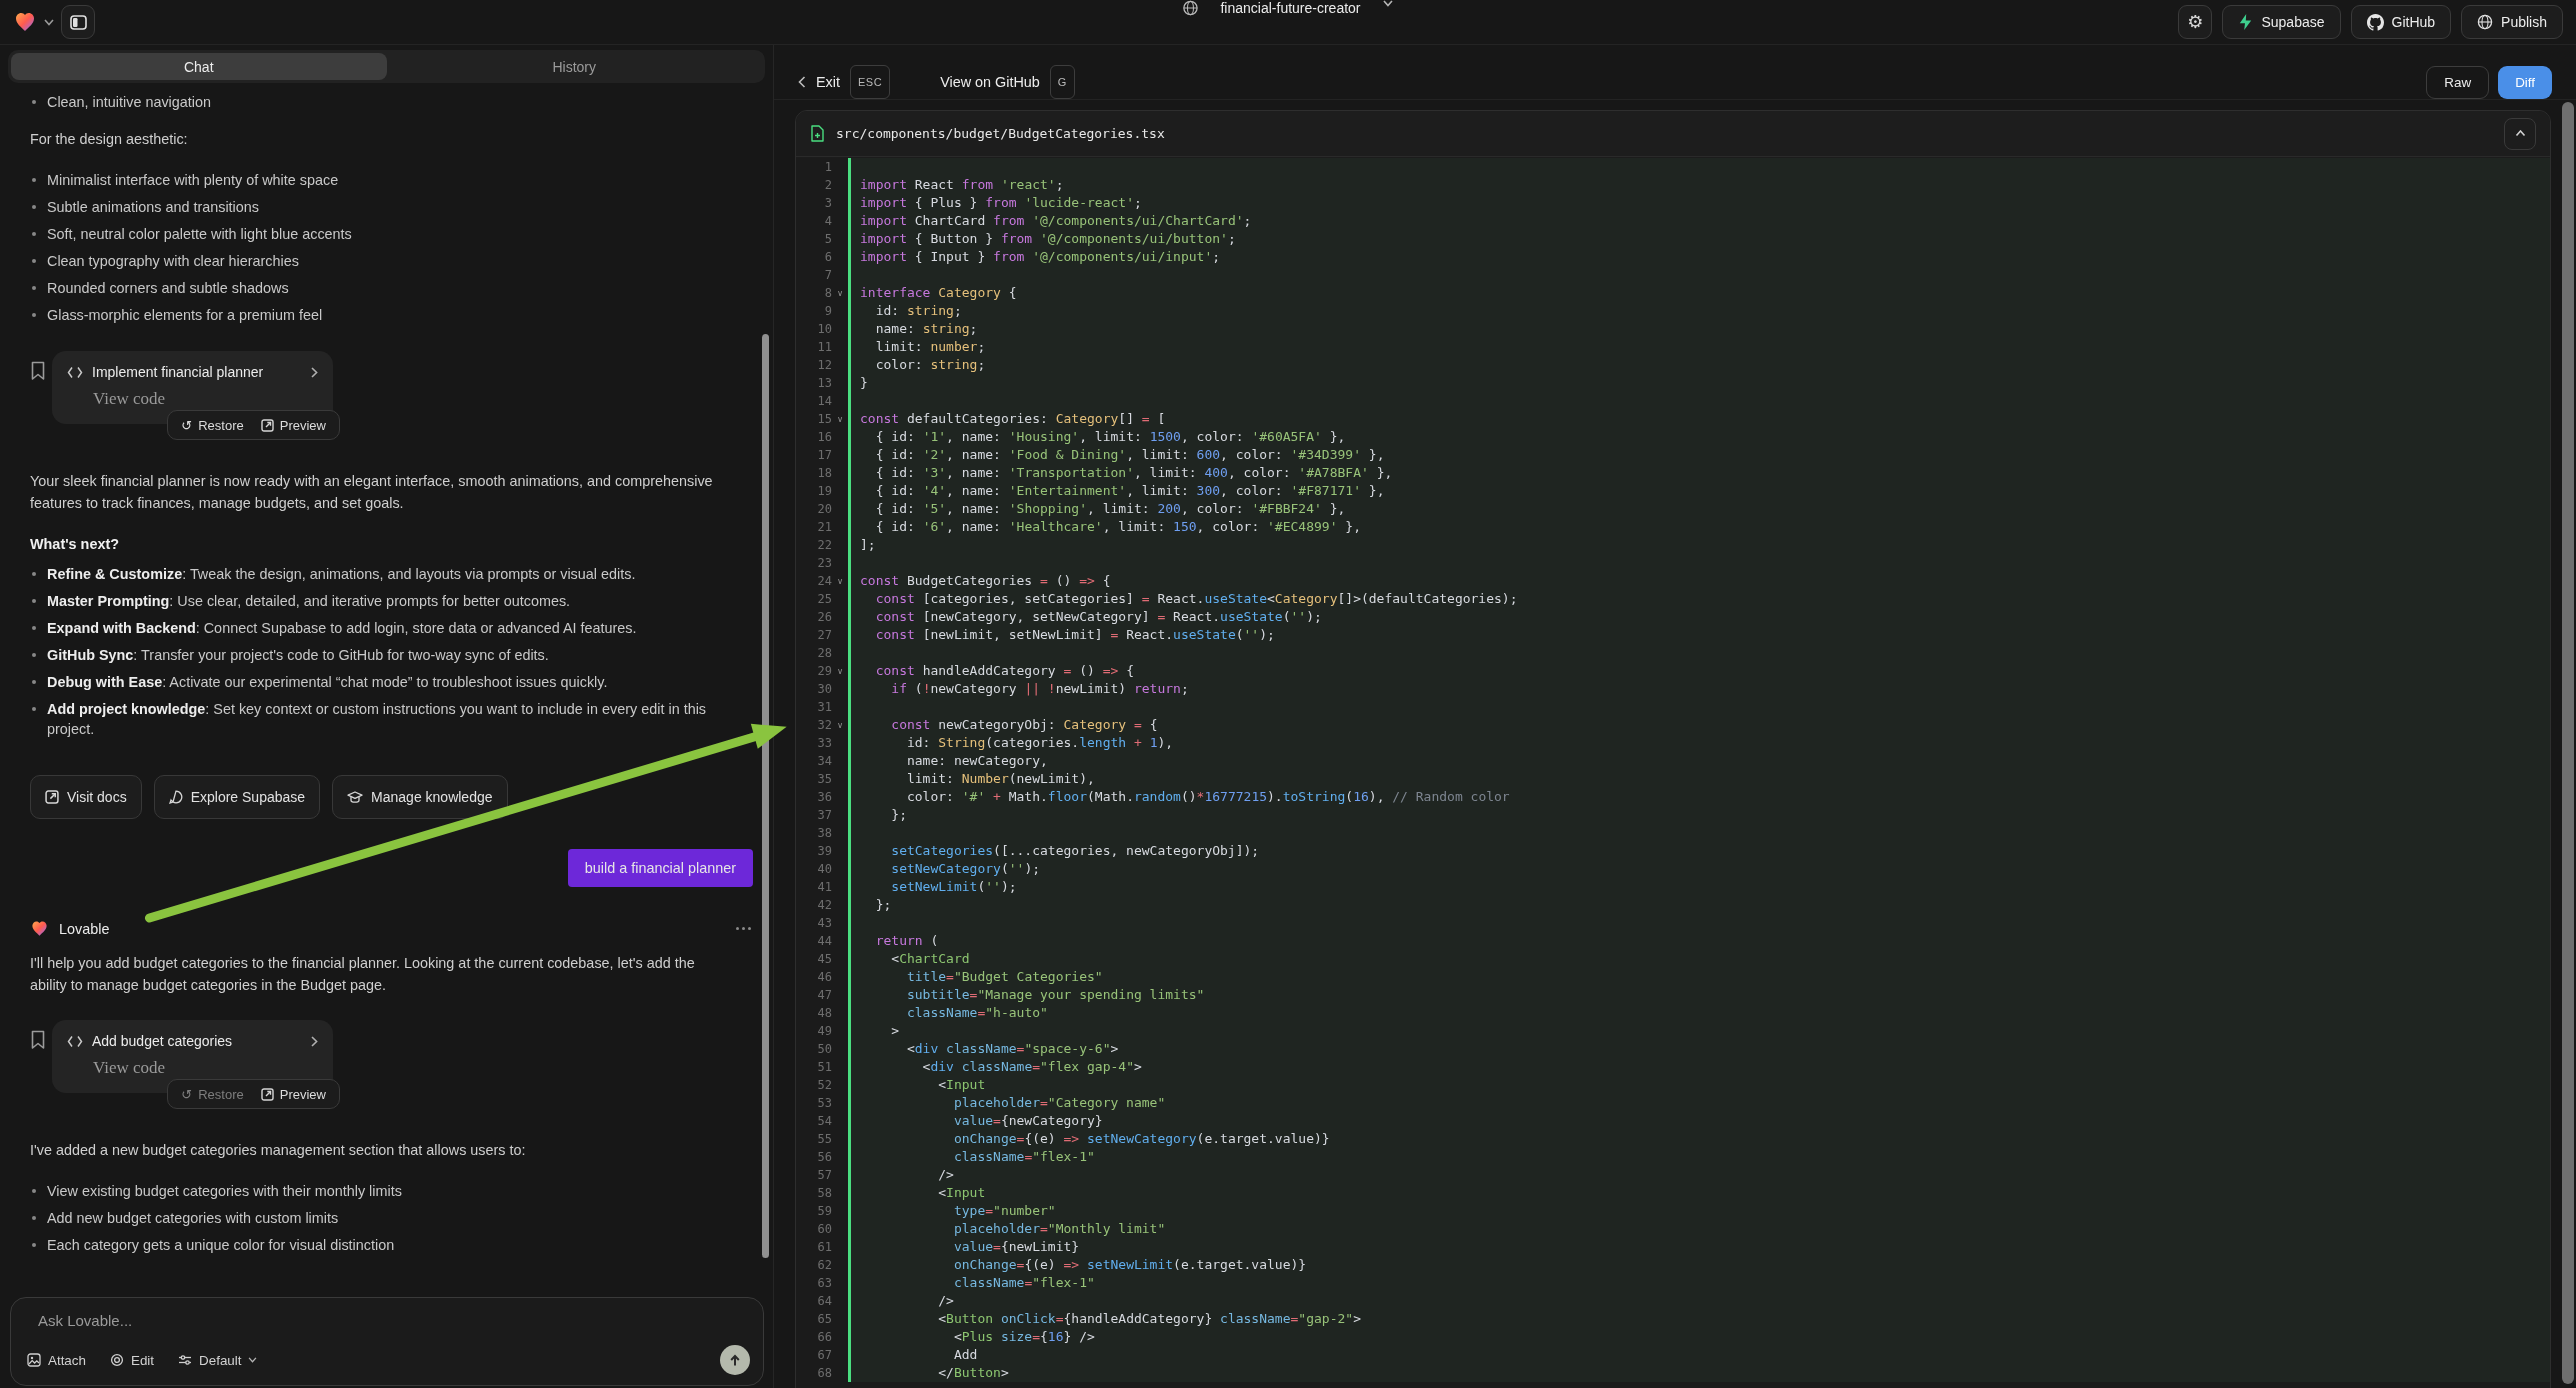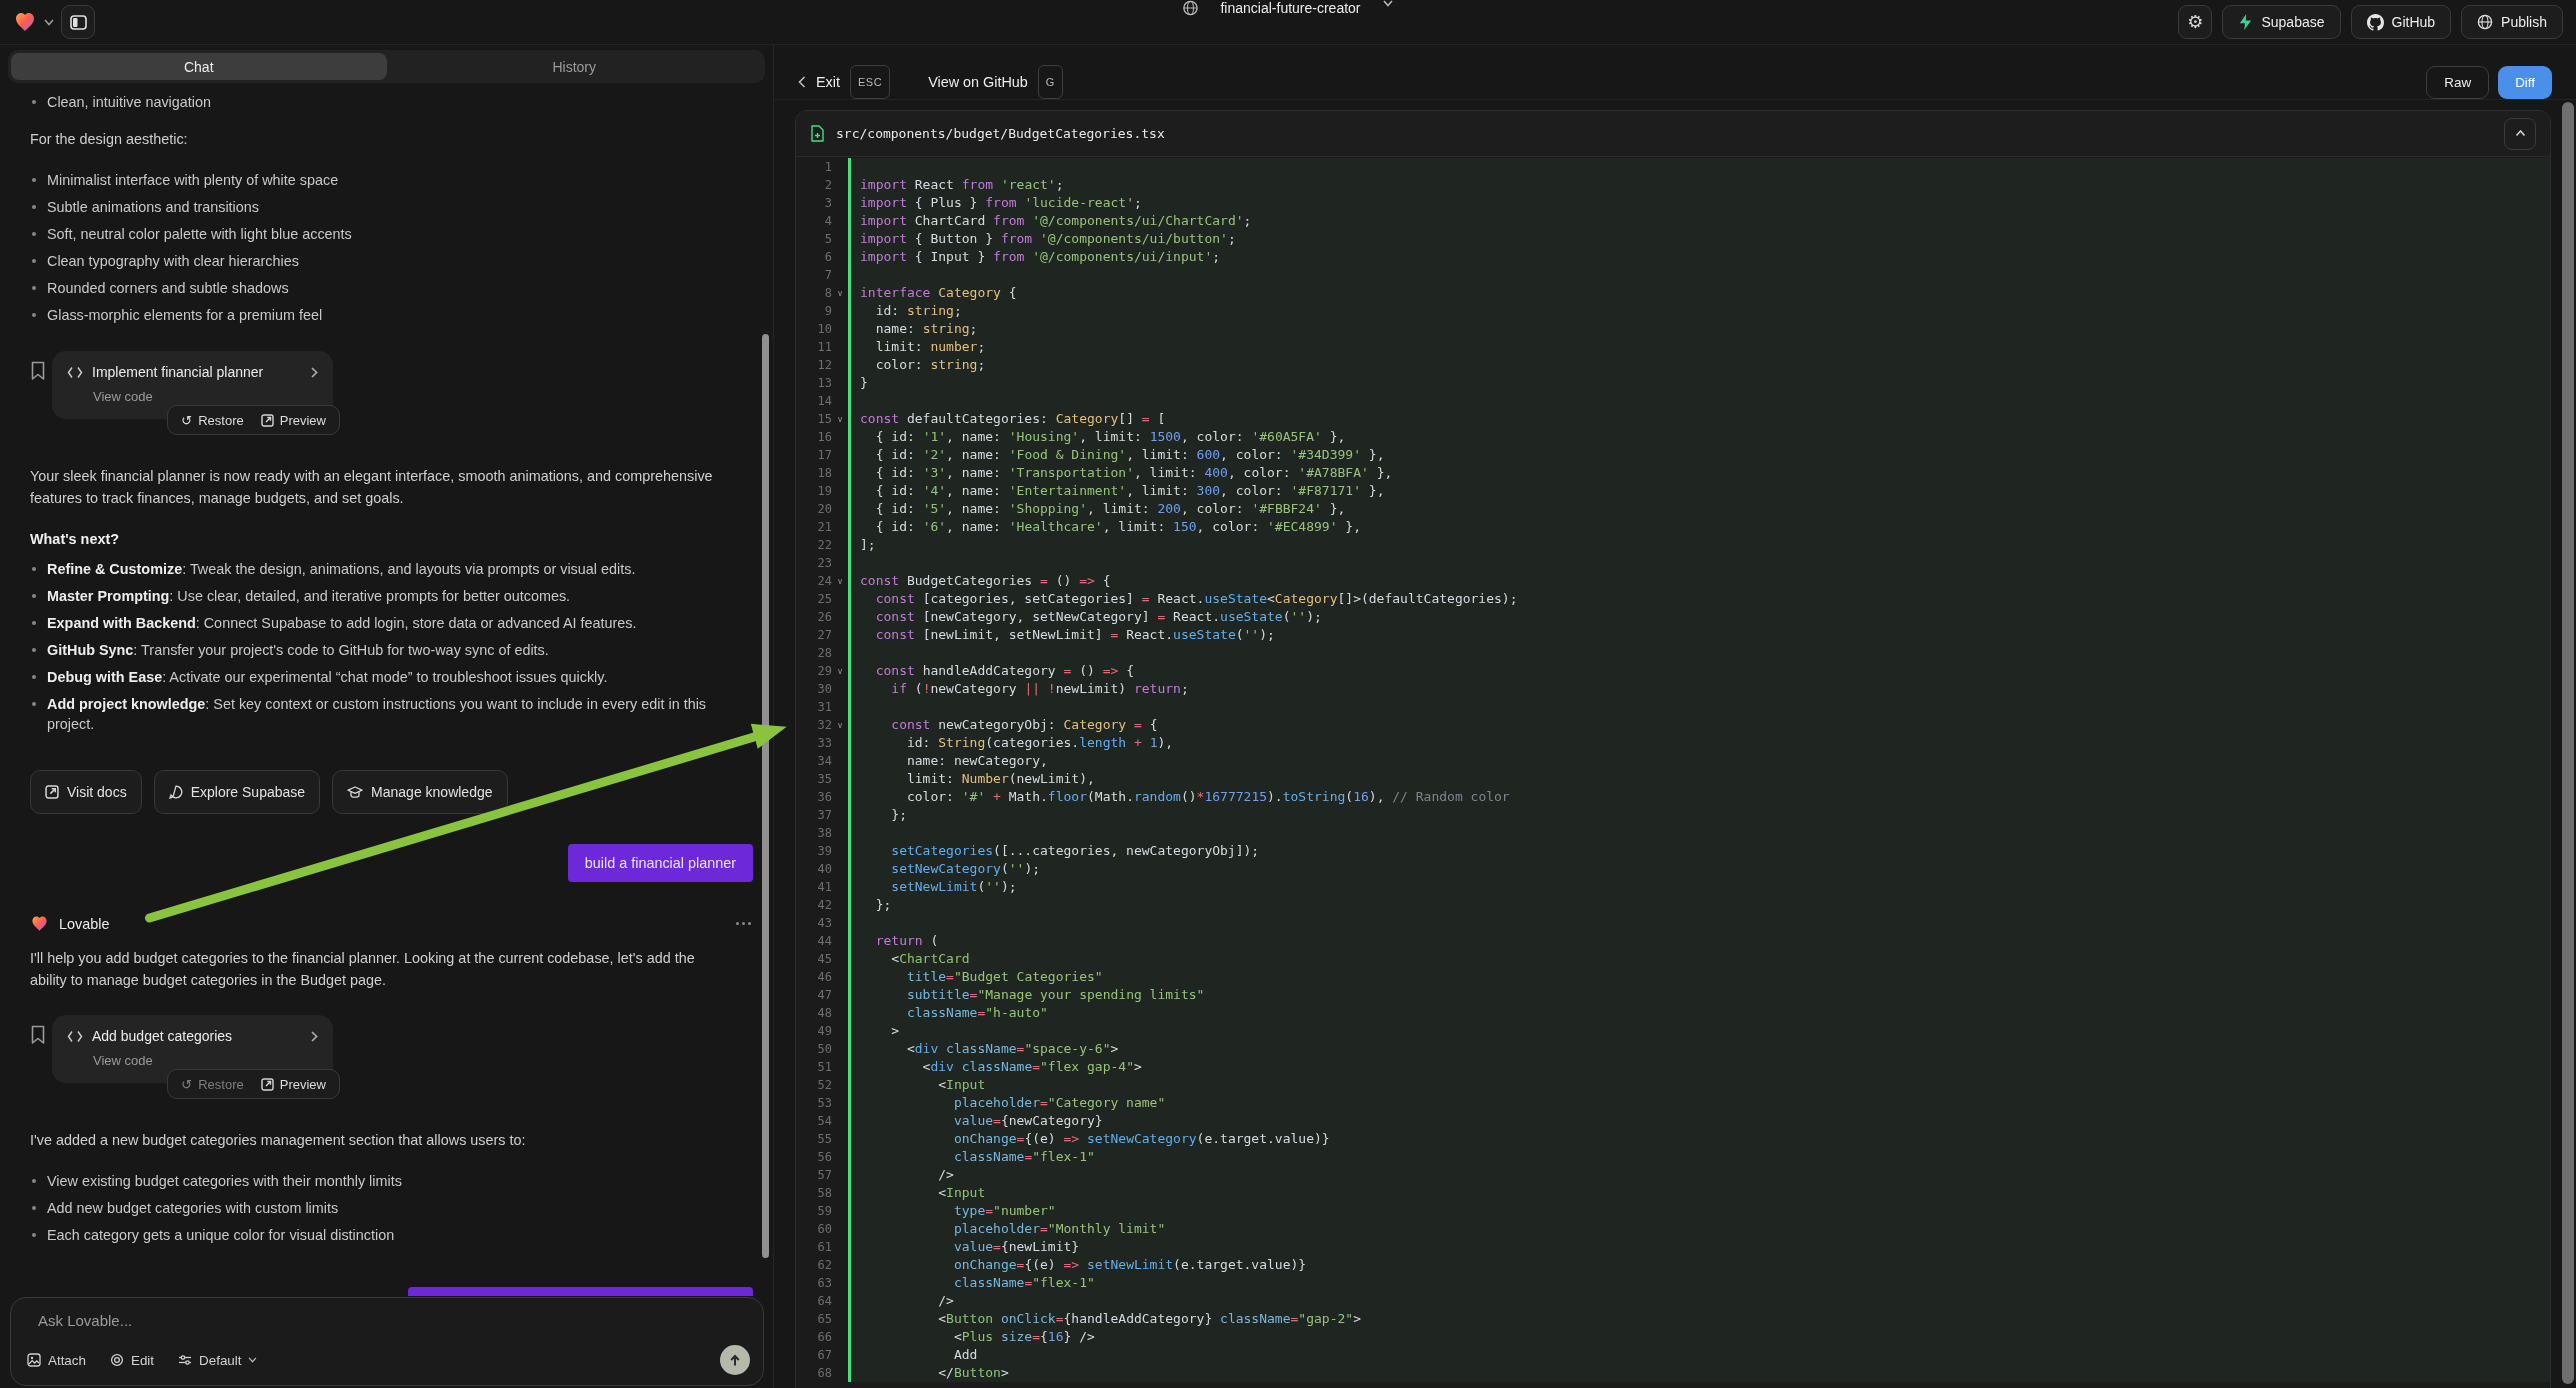--- a/index.html
+++ b/index.html
@@ -38,21 +38,21 @@
   .bullets li::before { content:""; position:absolute; left:2px; top:8px; width:4px; height:4px;
                 border-radius:50%; background:#888; }
   .bullets li strong { color:#ededed; }
   .para { font-size:14.4px; line-height:22px; color:#cfcfcf; margin:20px 0; }
   .bold-line { font-size:14.4px; font-weight:bold; color:#f1f1f1; margin:22px 0 12px; }
 
   .vwrap { position:relative; margin:26px 0 46px 22px; }
   .vcard { width:281px; background:#242424; border-radius:14px; padding:13px 15px; position:relative; }
   .vtitle-row { display:flex; align-items:center; gap:9px; font-size:14px; color:#ececec; }
   .vtitle-row .spacer { flex:1; }
-  .vlink { margin:9px 0 2px 26px; font-size:13px; color:#9a9a9a; cursor:pointer; }
+  .vlink { margin:9px 0 2px 26px; font-size:17px; color:#9a9a9a; cursor:pointer;font-family:Liberation Serif, serif; }
   .bookmark { position:absolute; left:-22px; top:10px; }
   .vtoolbar { position:absolute; right:-7px; bottom:-16px; height:30px; background:#1c1c1c;
               border:1px solid #3a3a3a; border-radius:10px; display:flex; align-items:center;
               padding:0 13px; gap:17px; font-size:13px; color:#dcdcdc; z-index:2; }
   .vtool { display:inline-flex; align-items:center; gap:6px; cursor:pointer; }
   .vtool.dim { color:#7d7d7d; }
   .restore-glyph { font-family:"DejaVu Sans", sans-serif; font-size:13px; line-height:1; }
 
   .chips { display:flex; gap:12px; margin:36px 0 0; }
   .chip { height:44px; display:inline-flex; align-items:center; gap:8px; padding:0 14px;
@@ -78,21 +78,21 @@
               background:#a6a6a6; border-radius:4px; opacity:.85; }
 
   
   .code-panel { position:absolute; top:45px; left:773px; right:0; bottom:0; background:#171717;
                 border-left:1px solid #262626; }
   .cp-header { height:55px; display:flex; align-items:flex-end; padding:0 24px; gap:14px;
                border-bottom:1px solid #232323; }
   .cp-exit { display:flex; align-items:center; gap:10px; cursor:pointer; font-size:14.4px; color:#ededed; }
   .kbd { border:1px solid #3d3d3d; border-radius:6px; font-size:11px; color:#b9b9b9;
          padding:10px 7px; letter-spacing:0.5px; }
-  .cp-gh { display:flex; align-items:center; gap:10px; margin-left:24px; cursor:pointer;
+  .cp-gh { display:flex; align-items:center; gap:10px; margin-left:36px; cursor:pointer;
            font-size:14.4px; color:#ededed; }
   .cp-right { margin-left:auto; display:flex; gap:9px; }
   .raw-btn { border:1px solid #3d3d3d; border-radius:9px; padding:8px 17px; font-size:13.4px;
              color:#ededed; background:transparent; cursor:pointer; }
   .diff-btn { border:none; border-radius:9px; padding:8px 17px; font-size:13.4px; color:#fff;
               background:#4a8fe8; cursor:pointer; }
 
   .file-card { position:absolute; left:21px; right:25px; top:65px; height:1334px; background:#1c1c1c;
                border:1px solid #2e2e2e; border-radius:12px; overflow:hidden; }
   .fc-header { height:46px; display:flex; align-items:center; gap:11px; padding:0 14px;

